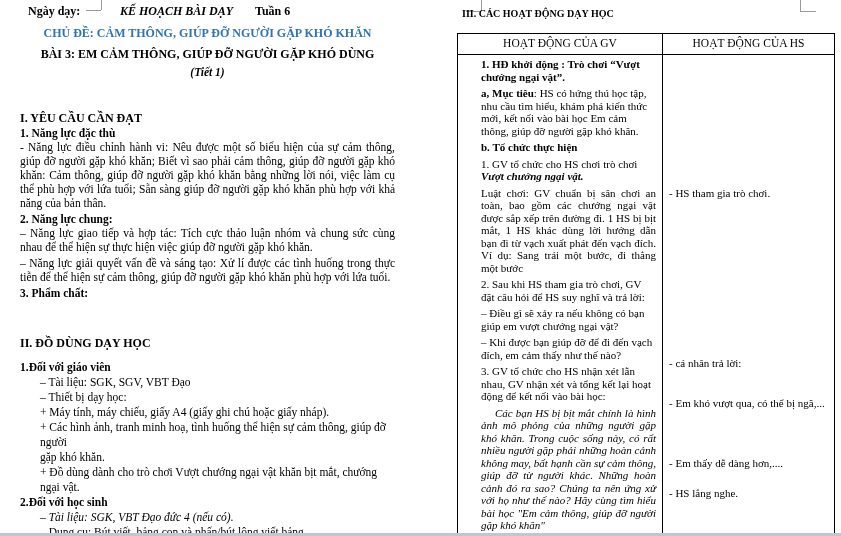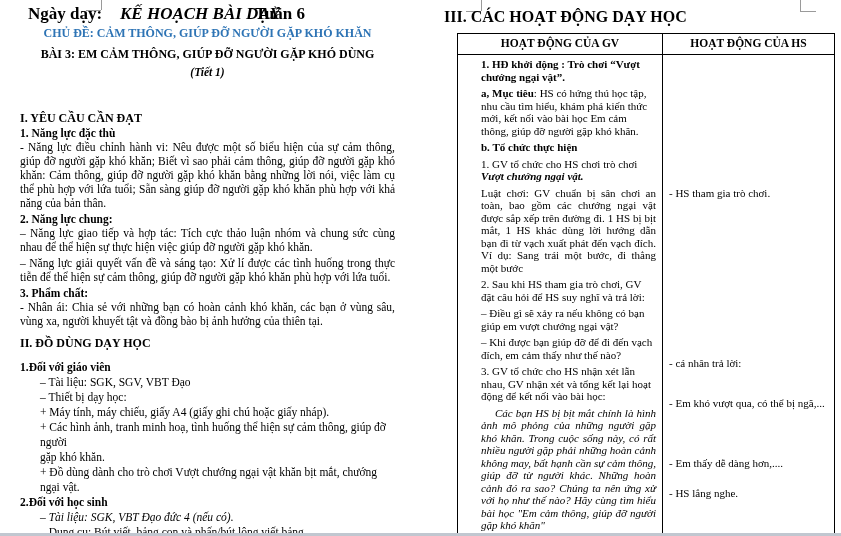--- a/index.html
+++ b/index.html
@@ -15,21 +15,21 @@
   .page { position: absolute; top: 0; height: 536px; }
   .page-left  { left: 0;   width: 420px; }
   .page-right { left: 420px; width: 421px; }
 
   
   .mark-v { position: absolute; width: 1px;  background: #9a9a9a; }
   .mark-h { position: absolute; height: 1px; background: #9a9a9a; }
 
   
   .lp-block { position: absolute; left: 20px; width: 375px; font-size: 11.5px; line-height: 14px; }
-  .lp-head { top: 4px; position: absolute; left: 20px; width: 375px; height: 16px; font-size: 17px; }
+  .lp-head { top: 4px; position: absolute; left: 20px; width: 375px; height: 16px; font-size: 12px; }
   .lp-head span { position: absolute; font-weight: bold; white-space: nowrap; }
   .lp-date  { left: 8px; }
   .lp-title { left: 100px; font-style: italic; }
   .lp-week  { left: 235px; }
 
   .lp-titleblock { top: 26px; }
   .topic  { color: #2E74B5; font-weight: bold; text-align: center; white-space: nowrap; font-size: 12px; }
   .lesson { font-weight: bold; text-align: center; white-space: nowrap; font-size: 12px; margin-top: 7px; }
   .period { font-weight: bold; font-style: italic; text-align: center; font-size: 11.5px; margin-top: 4px; }
 
@@ -38,35 +38,35 @@
 
   .h-big  { font-weight: bold; font-size: 12px; line-height: 15px; white-space: nowrap; }
   .h-sub  { font-weight: bold; white-space: nowrap; }
   .jpara  { text-align: justify; margin-bottom: 2px; }
   .gap-top { margin-top: 9px; }
   .line   { white-space: nowrap; margin-left: 20px; }
   .it     { font-style: italic; }
 
   
   .rp-heading {
-    position: absolute; top: 8px; left: 24px;
-    font-weight: bold; font-size: 16px; white-space: nowrap; font-family: Liberation Serif, serif;
+    position: absolute; top: 8px; left: 42px;
+    font-weight: bold; font-size: 10px; white-space: nowrap; font-family: Liberation Serif, serif;
   }
   .rp-table {
     position: absolute; top: 33px; left: 37px;
     width: 378px; height: 503px;
     border: 1px solid #000;
   }
   .t-head {
     display: grid; grid-template-columns: 204px 1fr;
     border-bottom: 1px solid #000;
     height: 21px;
   }
   .t-head .cell {
-    font-weight: bold; font-size: 11.5px; text-align: center;
+    font-weight: normal; font-size: 11.5px; text-align: center;
     padding-top: 3px; white-space: nowrap; overflow: hidden;
   }
   .t-head .cell + .cell { border-left: 1px solid #000; }
   .t-body {
     display: grid; grid-template-columns: 204px 1fr;
     height: 481px;
   }
   .gv-cell { padding: 3px 6px 0 7px; font-size: 11px; line-height: 12.5px; overflow: hidden; }
   .hs-cell { border-left: 1px solid #000; position: relative; font-size: 11px; }
   .gv-cell p { margin: 0 0 4px 16px; }
@@ -109,21 +109,20 @@
     </div>
 
     <div class="lp-block lp-sec1">
       <div class="h-big">I. YÊU CẦU CẦN ĐẠT</div>
       <div class="h-sub">1. Năng lực đặc thù</div>
       <div class="jpara">- Năng lực điều chỉnh hành vi: Nêu được một số biểu hiện của sự cảm thông, giúp đỡ người gặp khó khăn; Biết vì sao phải cảm thông, giúp đỡ người gặp khó khăn: Cảm thông, giúp đỡ người gặp khó khăn bằng những lời nói, việc làm cụ thể phù hợp với lứa tuổi; Sẵn sàng giúp đỡ người gặp khó khăn phù hợp với khả năng của bản thân.</div>
       <div class="h-sub">2. Năng lực chung:</div>
       <div class="jpara">– Năng lực giao tiếp và hợp tác: Tích cực thảo luận nhóm và chung sức cùng nhau để thể hiện sự thực hiện việc giúp đỡ người gặp khó khăn.</div>
       <div class="jpara">– Năng lực giải quyết vấn đề và sáng tạo: Xử lí được các tình huống trong thực tiễn để thể hiện sự cảm thông, giúp đỡ người gặp khó khăn phù hợp với lứa tuổi.</div>
       <div class="h-sub">3. Phẩm chất:</div>
-      <div class="jpara">- Nhân ái: Chia sẻ với những bạn có hoàn cảnh khó khăn, các bạn ở vùng sâu, vùng xa, người khuyết tật và đồng bào bị ảnh hưởng của thiên tại.</div>
     </div>
 
     <div class="lp-block lp-sec2">
       <div class="h-big">II. ĐỒ DÙNG DẠY HỌC</div>
       <div class="h-sub gap-top">1.Đối với giáo viên</div>
       <div class="line">– Tài liệu: SGK, SGV, VBT Đạo</div>
       <div class="line">– Thiết bị dạy học:</div>
       <div class="line">+ Máy tính, máy chiếu, giấy A4 (giấy ghi chú hoặc giấy nháp).</div>
       <div class="line">+ Các hình ảnh, tranh minh hoạ, tình huống thể hiện sự cảm thông, giúp đỡ</div>
       <div class="line">người</div>

